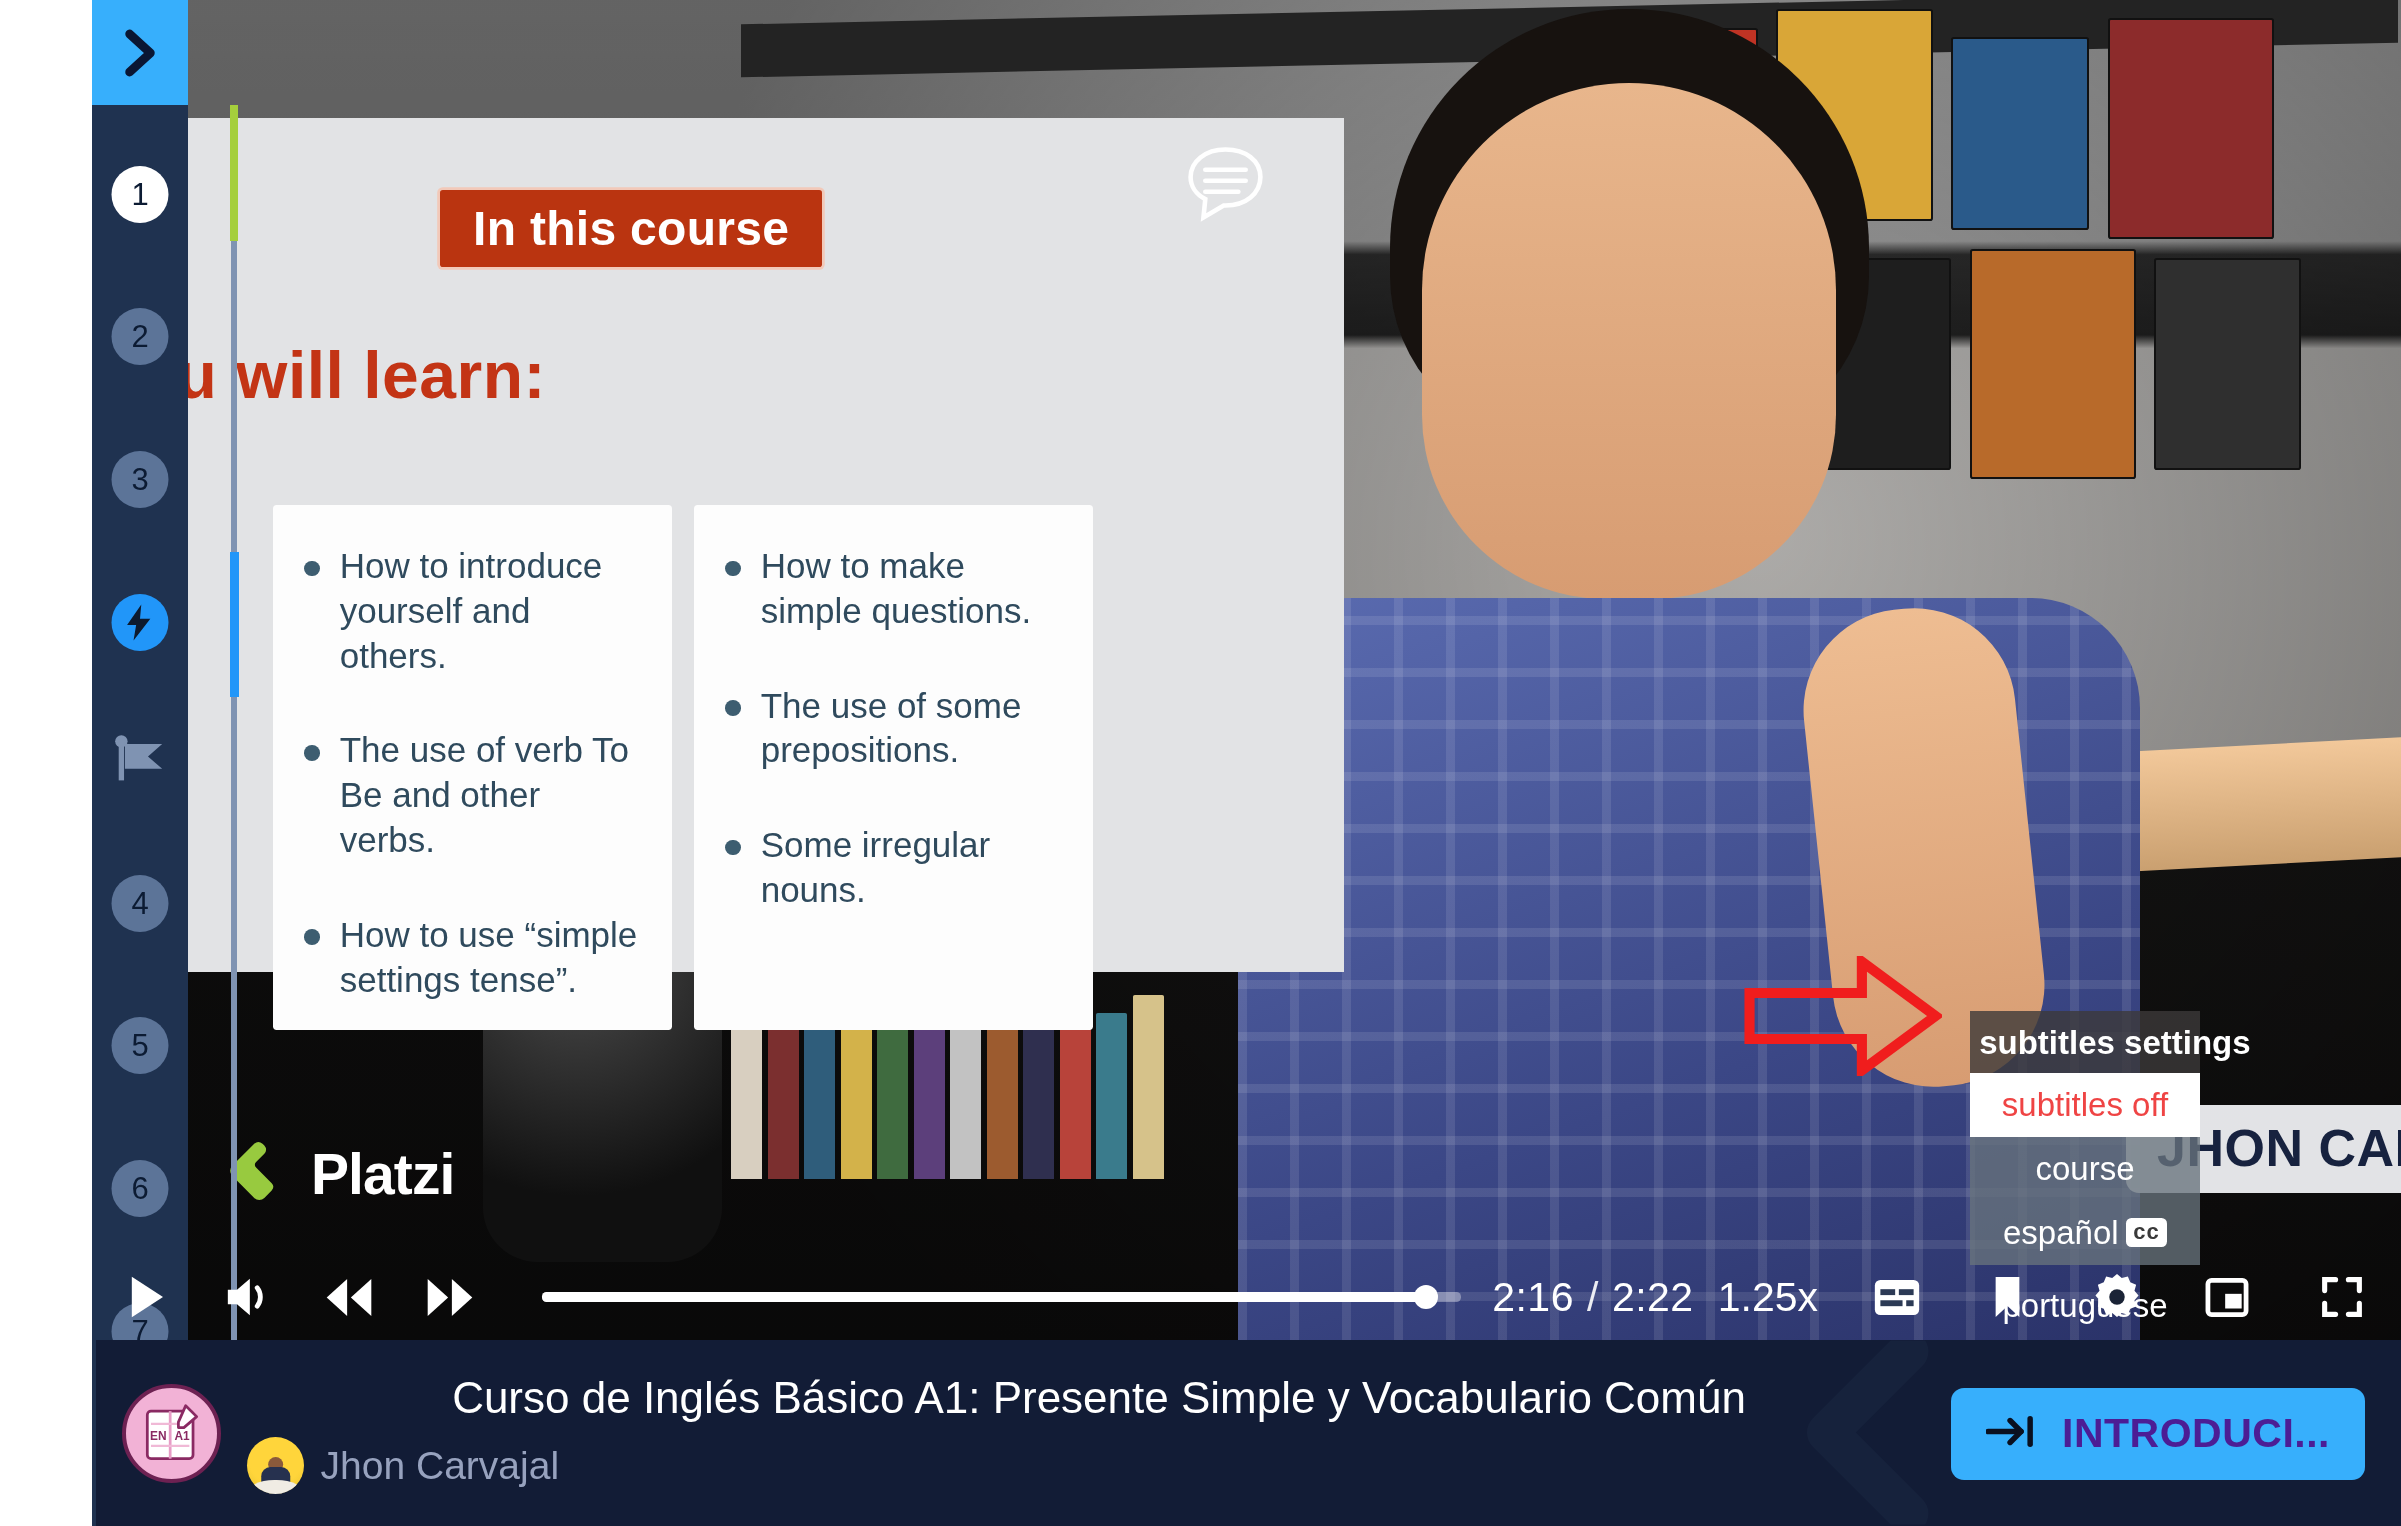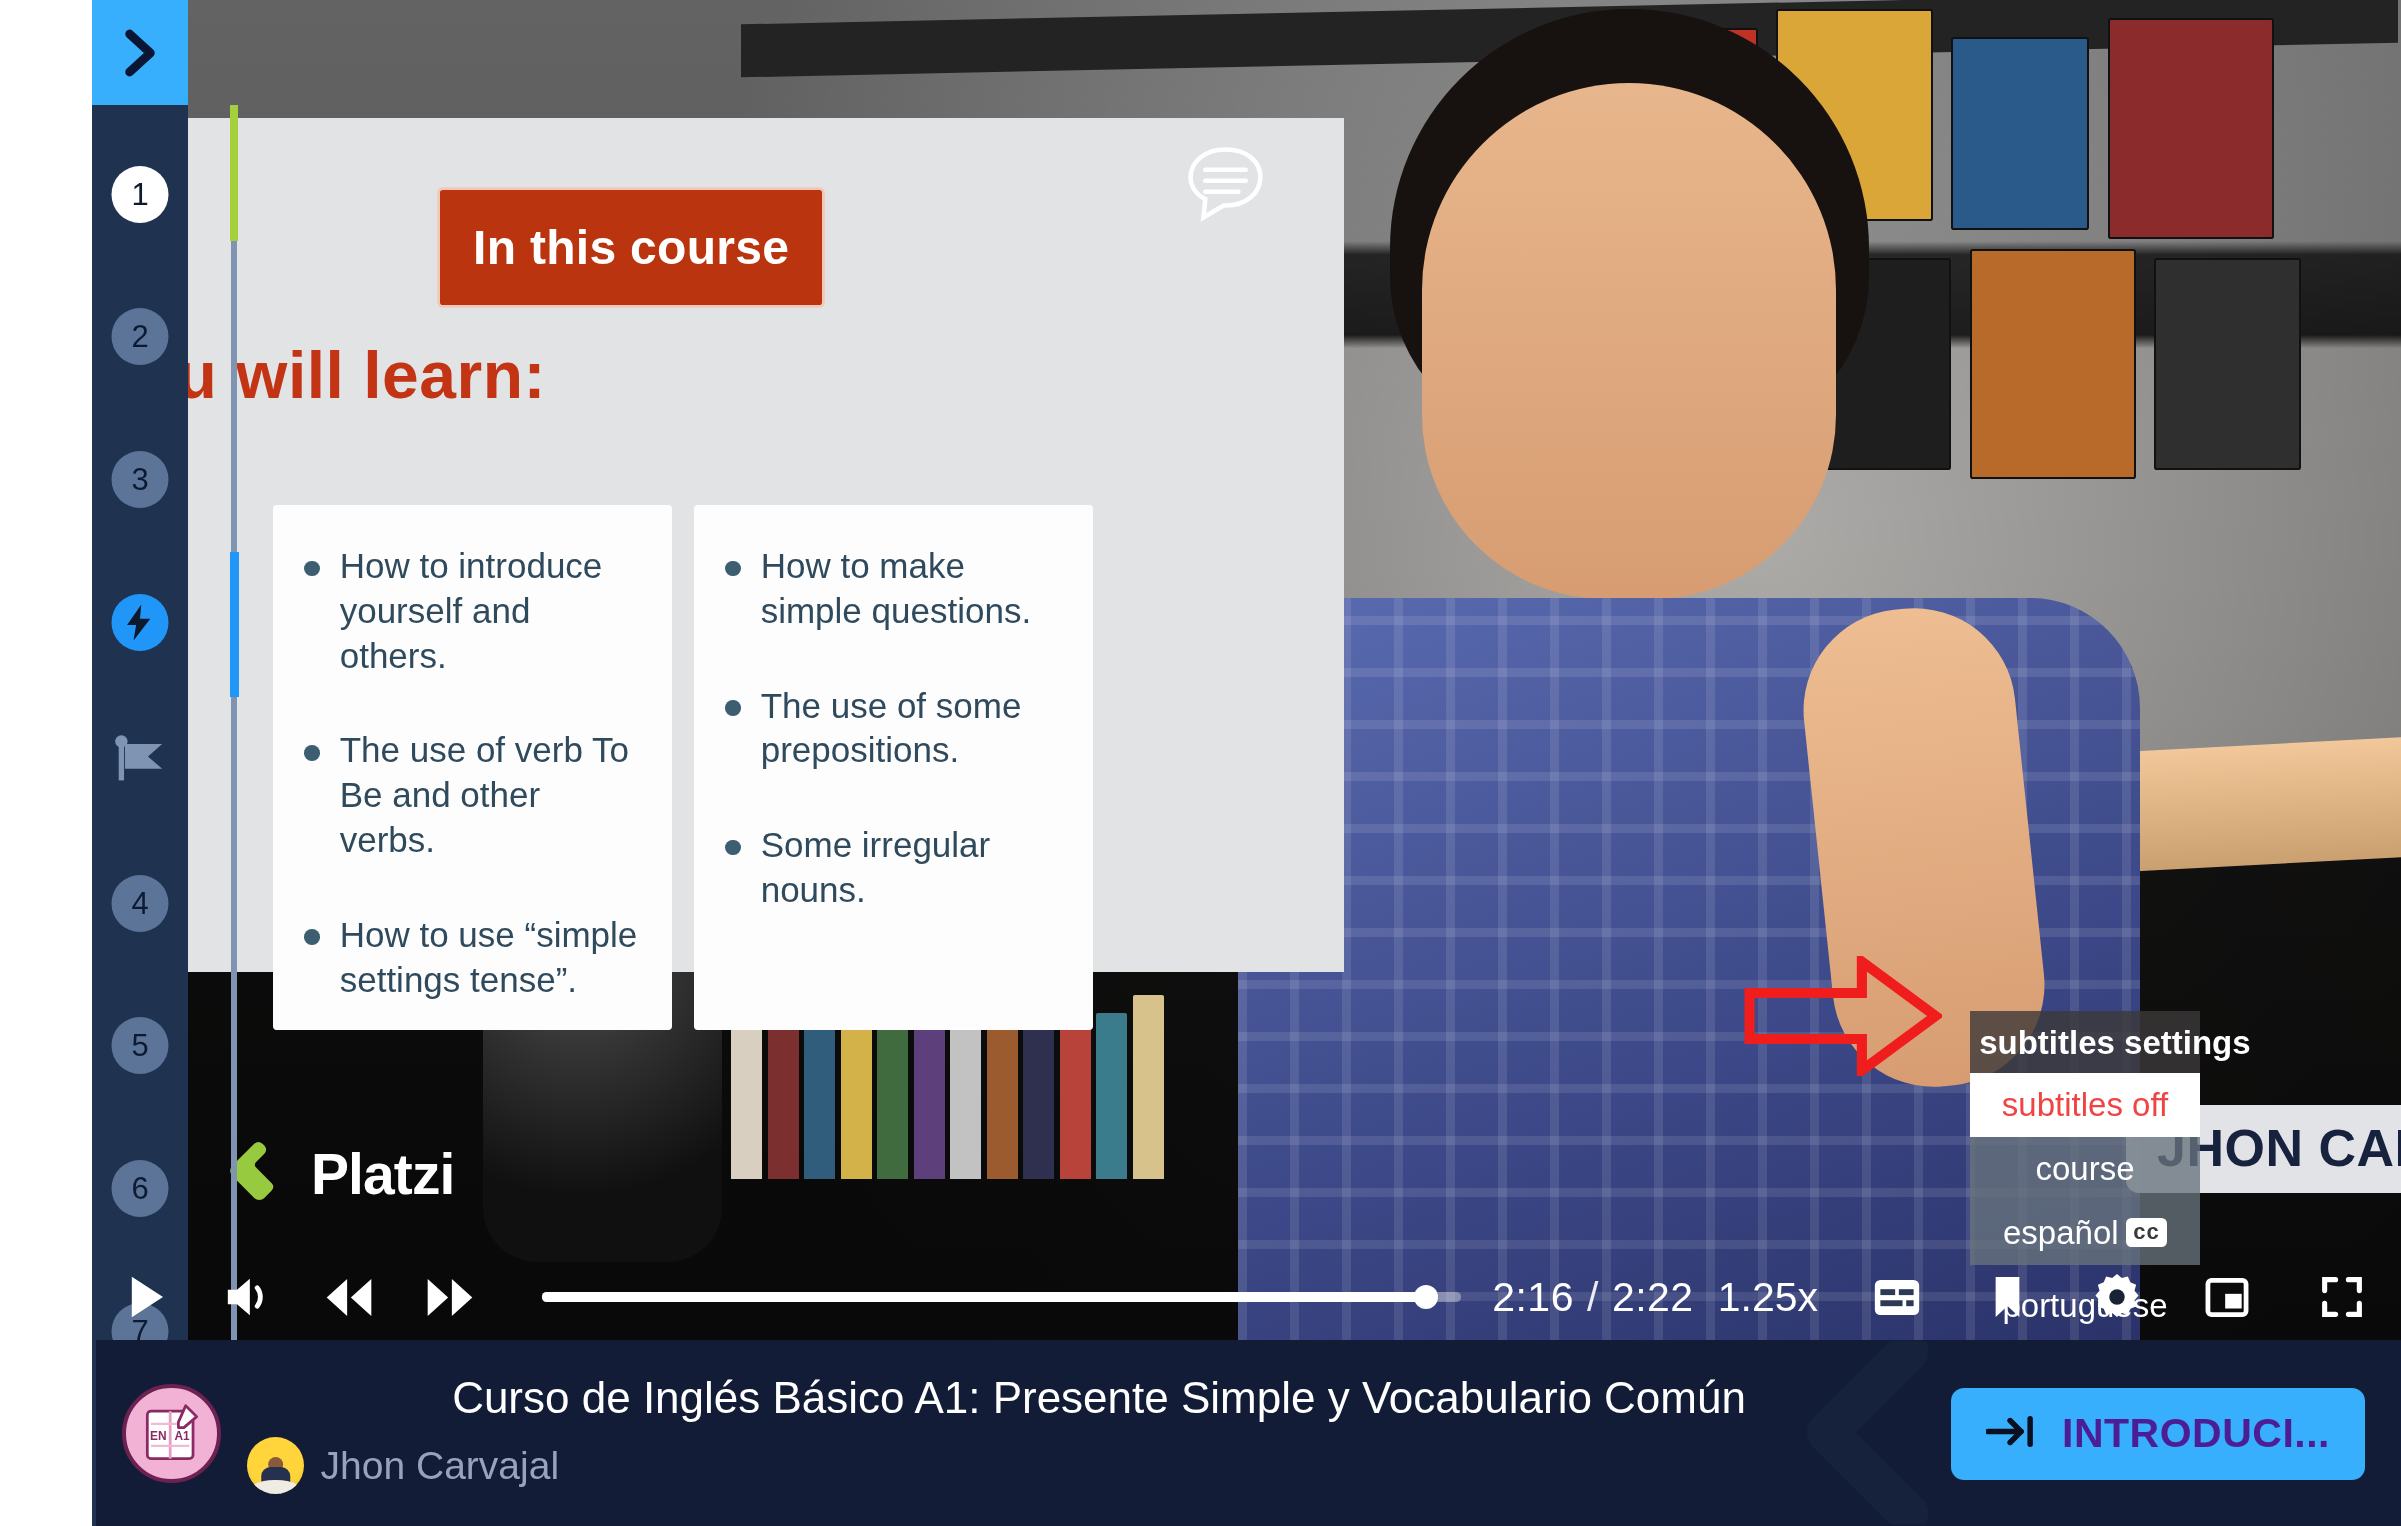--- a/index.html
+++ b/index.html
@@ -114,21 +114,21 @@
   
   .slide {
     position: absolute; left: 0px; top: 118px; width: 1248px; height: 854px;
     background: #e2e3e5;
   }
   .slide-bubble { position:absolute; right:76px; top:26px; }
   .badge-incourse {
     position:absolute; left:344px; top:72px;
     background:#ba3410; color:#fff;
     font-size: 48px; font-weight: 700; letter-spacing: 0.3px;
-    padding: 30px 33px; border-radius: 2.8px;
+    padding: 11px 33px; border-radius: 2.8px;
     box-shadow: 0 0 0 2.8px rgba(255,180,150,.55);
   }
   .slide-h1 {
     position:absolute; left:0; right:83px; top:219px; 
     color:#c33415; font-size: 66px; font-weight: 800; letter-spacing:0.5px;
   }
   .cards { position:absolute; left:177px; top:387px; width:820px; display:flex; gap:22px; }
   .card {
     background:#fdfdfd; width:491px; min-height:497px; border-radius:3.7px;
     padding: 39px 31px 28px 31px;

